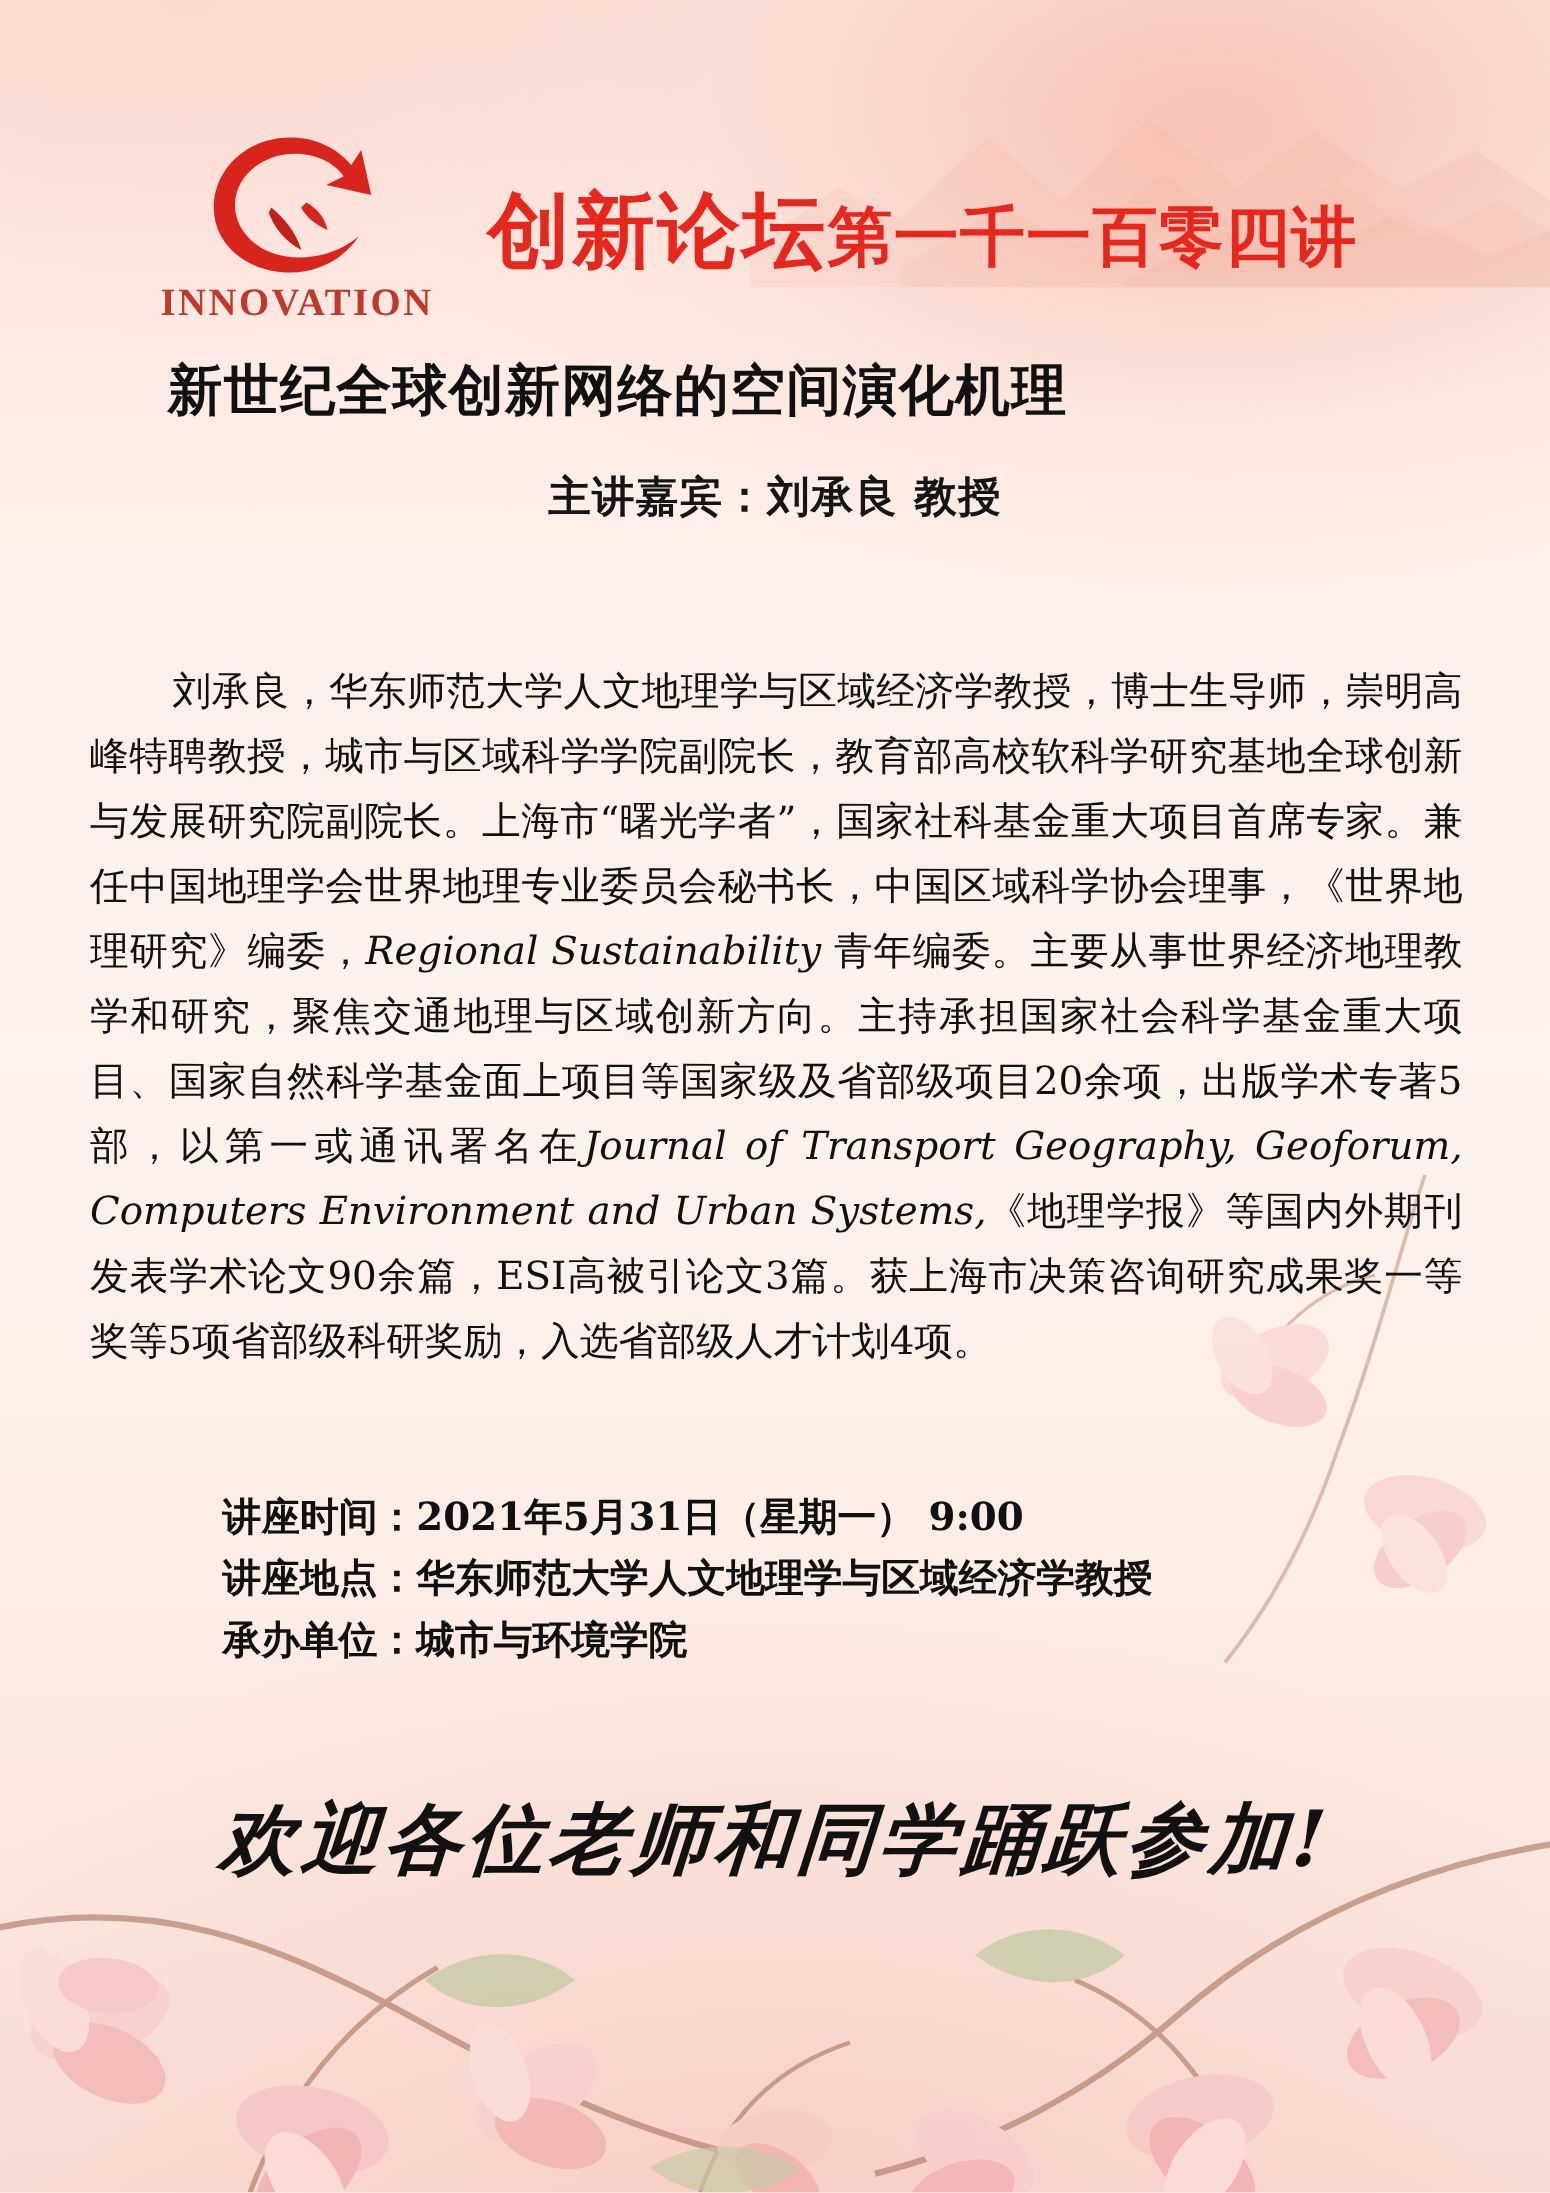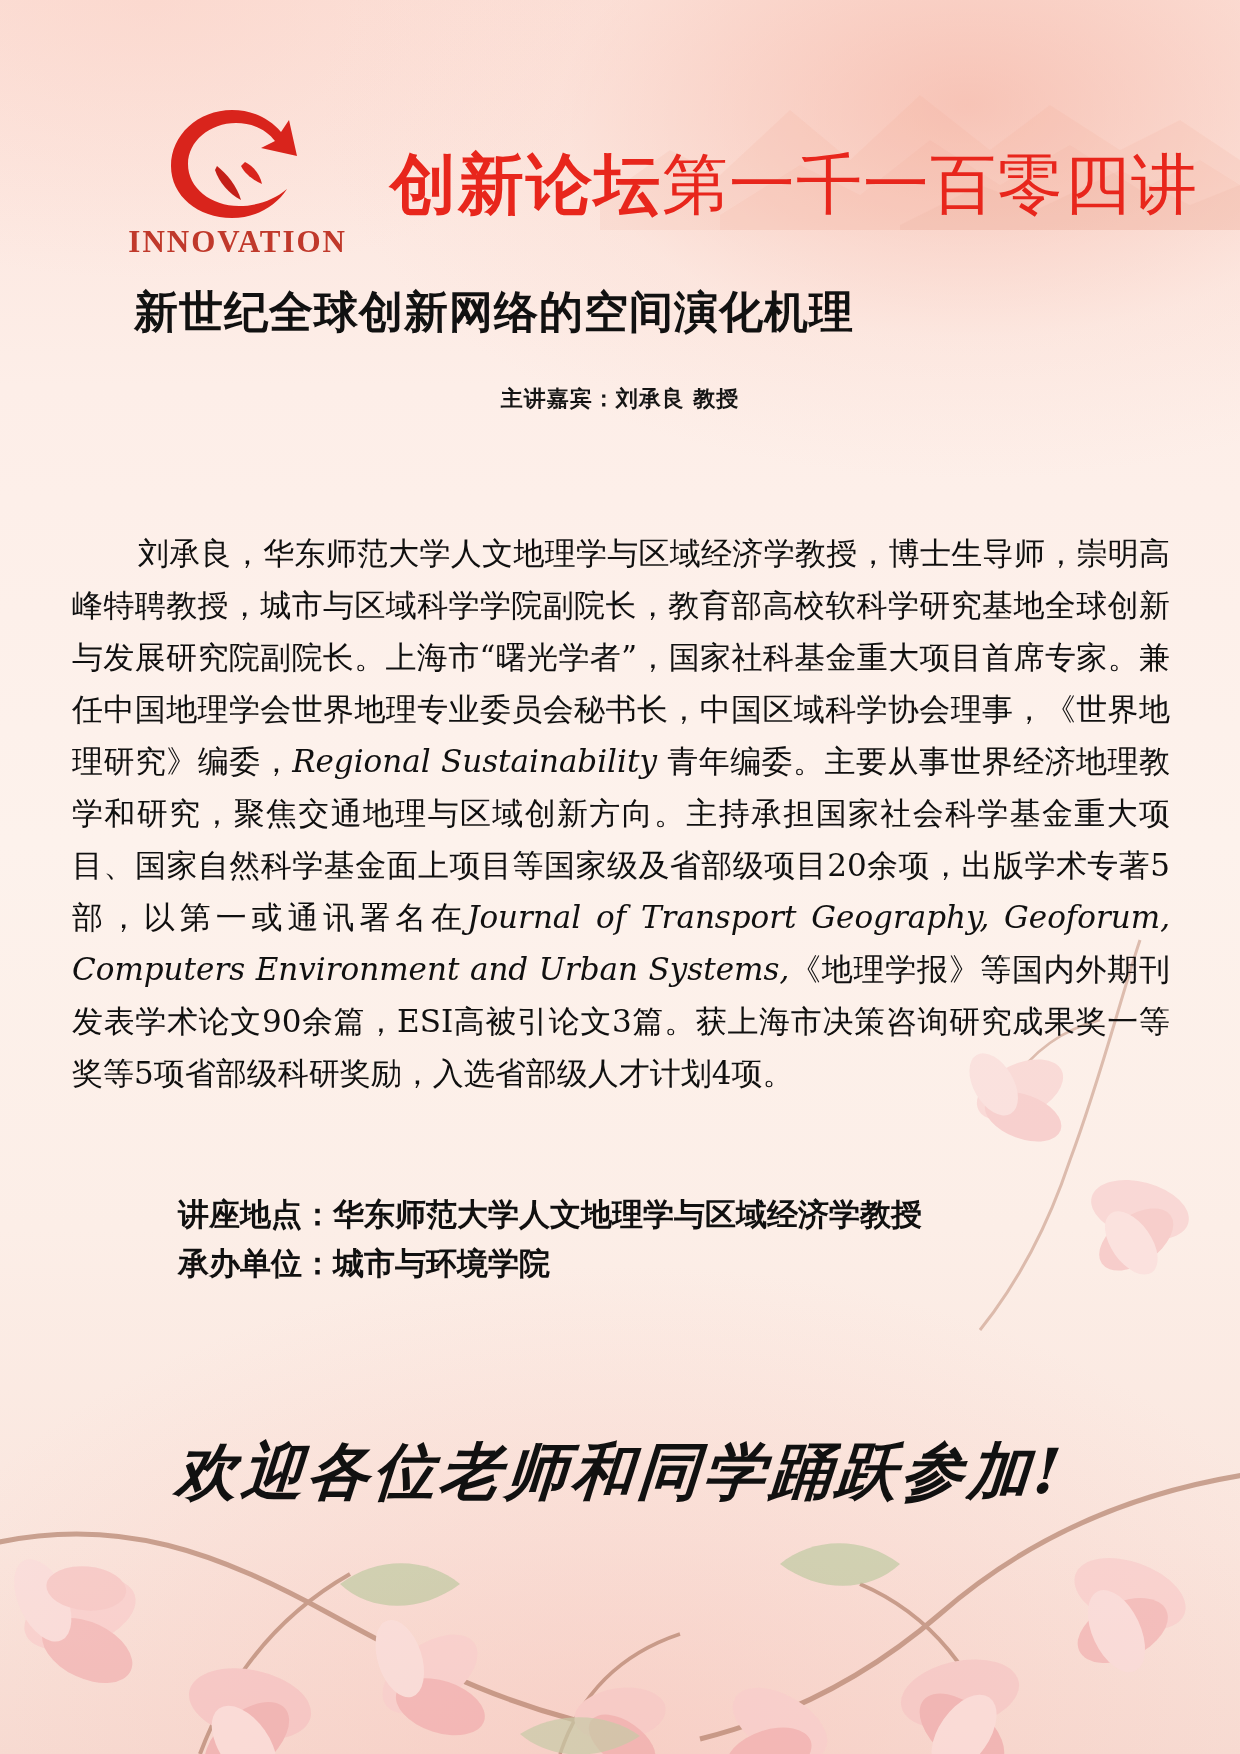--- a/index.html
+++ b/index.html
@@ -97,22 +97,22 @@
     font-family: "DejaVu Serif", "Liberation Serif", serif;
     font-size: 66px;
     font-weight: 700;
     color: #e8261c;
     letter-spacing: 2px;
     vertical-align: baseline;
     margin-top: 40px;
   }
   .forum-title .small {
     font-family: "DejaVu Serif", "Liberation Serif", serif;
-    font-size: 66px;
-    font-weight: 400;
+    font-size: 52px;
+    font-weight: 700;
     color: #e8261c;
     letter-spacing: 1px;
     vertical-align: baseline;
   }
 
   
   .lecture-title {
     position: absolute;
     top: 283px;
     left: 0;
@@ -127,21 +127,21 @@
 
   .speakers {
     position: absolute;
     top: 370px;
     left: 0;
     width: 1240px;
     text-align: center;
   }
   .speakers div {
     font-family: "DejaVu Serif", "Liberation Serif", serif;
-    font-size: 22px;
+    font-size: 34px;
     font-weight: 700;
     color: #151515;
     line-height: 56px;
     letter-spacing: 1px;
   }
 
   
   .bio {
     position: absolute;
     top: 495px;
@@ -296,20 +296,23 @@
     <div class="speakers">
       <div>主讲嘉宾：刘承良  教授</div>
     </div>
 
     <div class="bio">
       <span>刘承良，华东师范大学人文地理学与区域经济学教授，博士生导师，崇明高峰特聘教授，城市与区域科学学院副院长，教育部高校软科学研究基地全球创新与发展研究院副院长。上海市“曙光学者”，国家社科基金重大项目首席专家。兼任中国地理学会世界地理专业委员会秘书长，中国区域科学协会理事，《世界地理研究》编委，</span><i>Regional Sustainability</i><span> 青年编委。主要从事世界经济地理教学和研究，聚焦交通地理与区域创新方向。主持承担国家社会科学基金重大项目、国家自然科学基金面上项目等国家级及省部级项目20余项，出版学术专著5部，以第一或通讯署名在</span><i>Journal of Transport Geography, Geoforum, Computers Environment and Urban Systems,</i><span>《地理学报》等国内外期刊发表学术论文90余篇，ESI高被引论文3篇。获上海市决策咨询研究成果奖一等奖等5项省部级科研奖励，入选省部级人才计划4项。</span>
     </div>
 
     <div class="info">
       <div class="info-row">
+        <span class="lbl">讲座时间：</span><span class="val">2021年5月31日（星期一） 9:00</span>
+      </div>
+      <div class="info-row">
         <span class="lbl">讲座地点：</span><span class="val">华东师范大学人文地理学与区域经济学教授</span>
       </div>
       <div class="info-row">
         <span class="lbl">承办单位：</span><span class="val">城市与环境学院</span>
       </div>
     </div>
 
     <div class="slogan">欢迎各位老师和同学踊跃参加!</div>
 
   </div>

